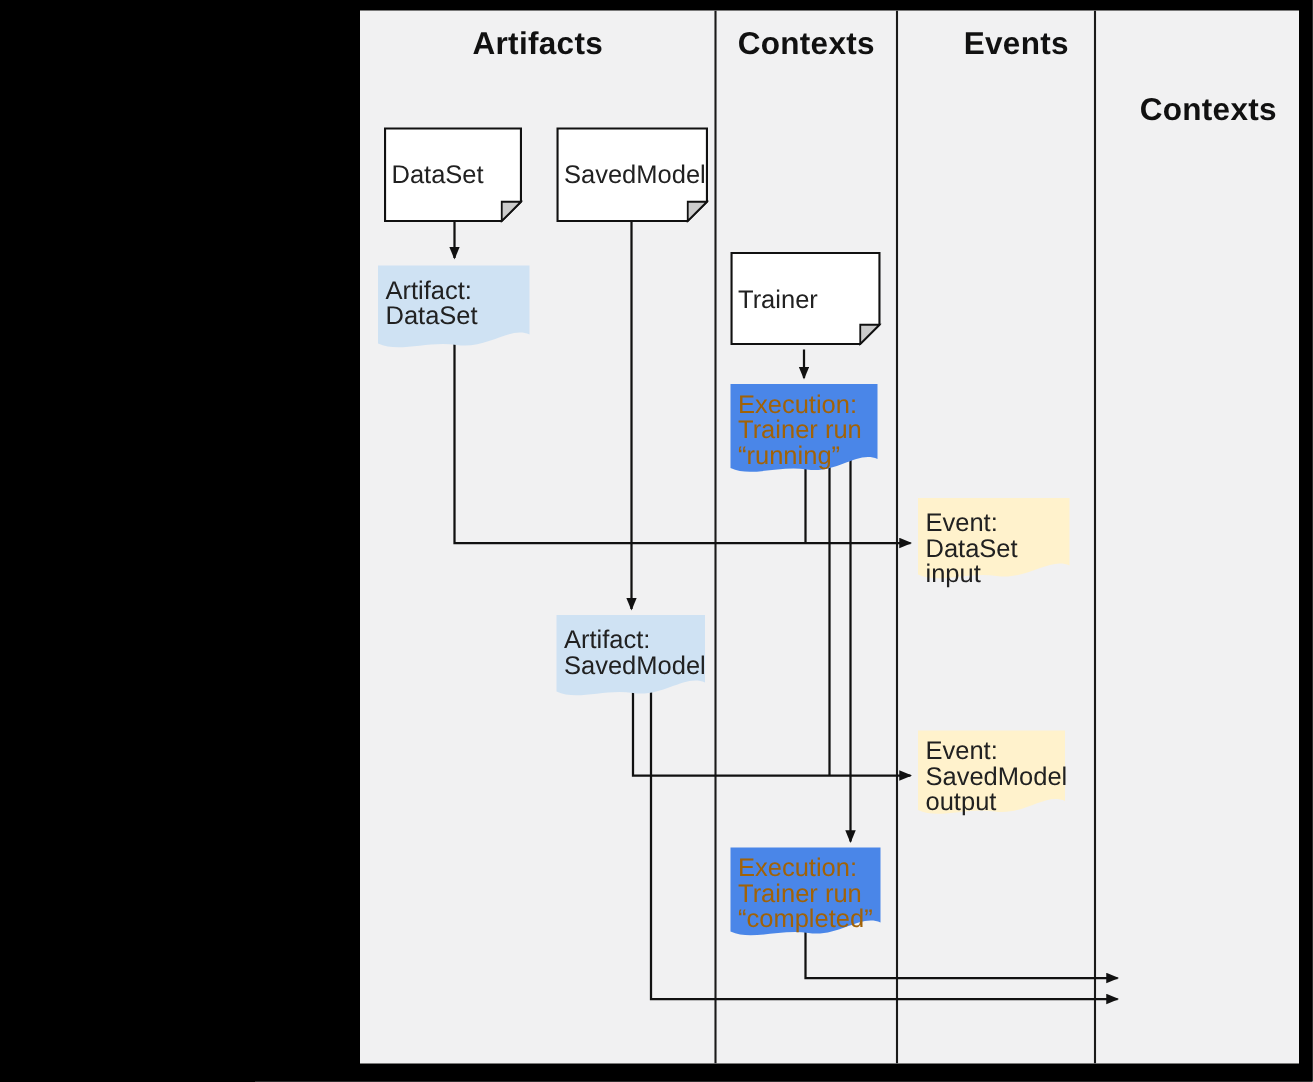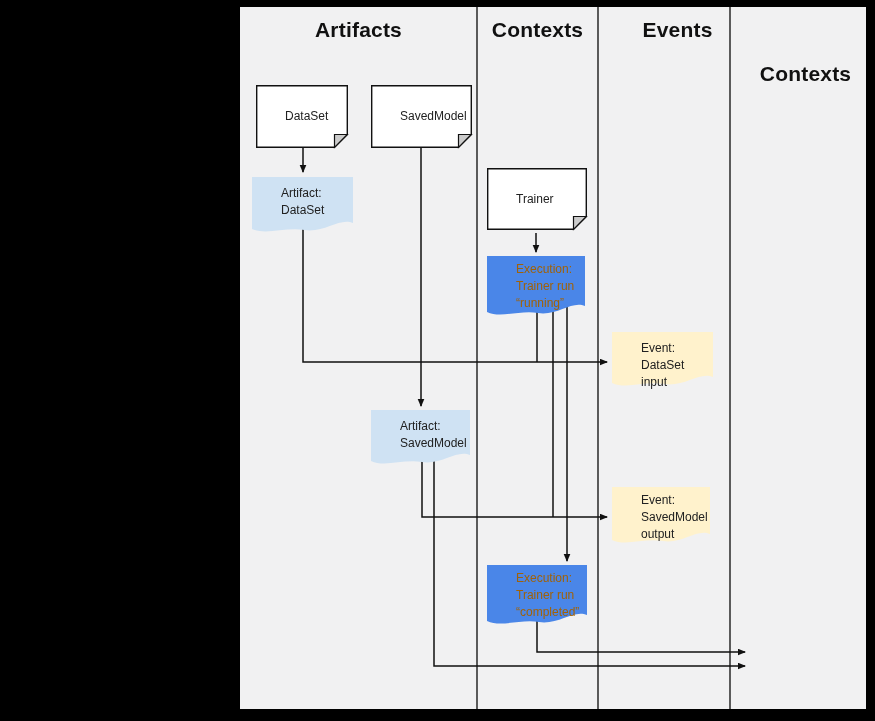--- a/index.html
+++ b/index.html
@@ -4,22 +4,22 @@
 <style>
   html,body{margin:0;padding:0;background:#000;}
   #stage{position:relative;width:875px;height:721px;background:#000;overflow:hidden;
          font-family:"Liberation Sans", sans-serif;}
   #panel{position:absolute;left:240px;top:7px;width:626px;height:702px;background:#f1f1f2;}
   #overlay{position:absolute;left:0;top:0;width:626px;height:702px;}
   .col-header{position:absolute;top:11px;text-align:center;font-weight:700;
               font-size:21px;color:#111;letter-spacing:.2px;}
   .node{position:absolute;}
   .node svg{position:absolute;left:0;top:0;overflow:visible;}
-  .lbl{position:absolute;inset:0;font-size:12px;line-height:17px;color:#212121;
-       white-space:pre-line;padding:8px 6px 0 29px;}
+  .lbl{position:absolute;inset:0;font-size:17px;line-height:17px;color:#212121;
+       white-space:pre-line;padding:8px 6px 0 5px;}
   .lbl.light{color:#a16207;}
   .lbl.center{display:flex;align-items:center;padding-top:0;}
   .lbl.tight{padding-top:5px;}
 </style>
 </head>
 <body>
 
 <div id="stage" style="background: rgb(0, 0, 0);">
   <div id="panel" style="background: rgb(241, 241, 242);">
 

